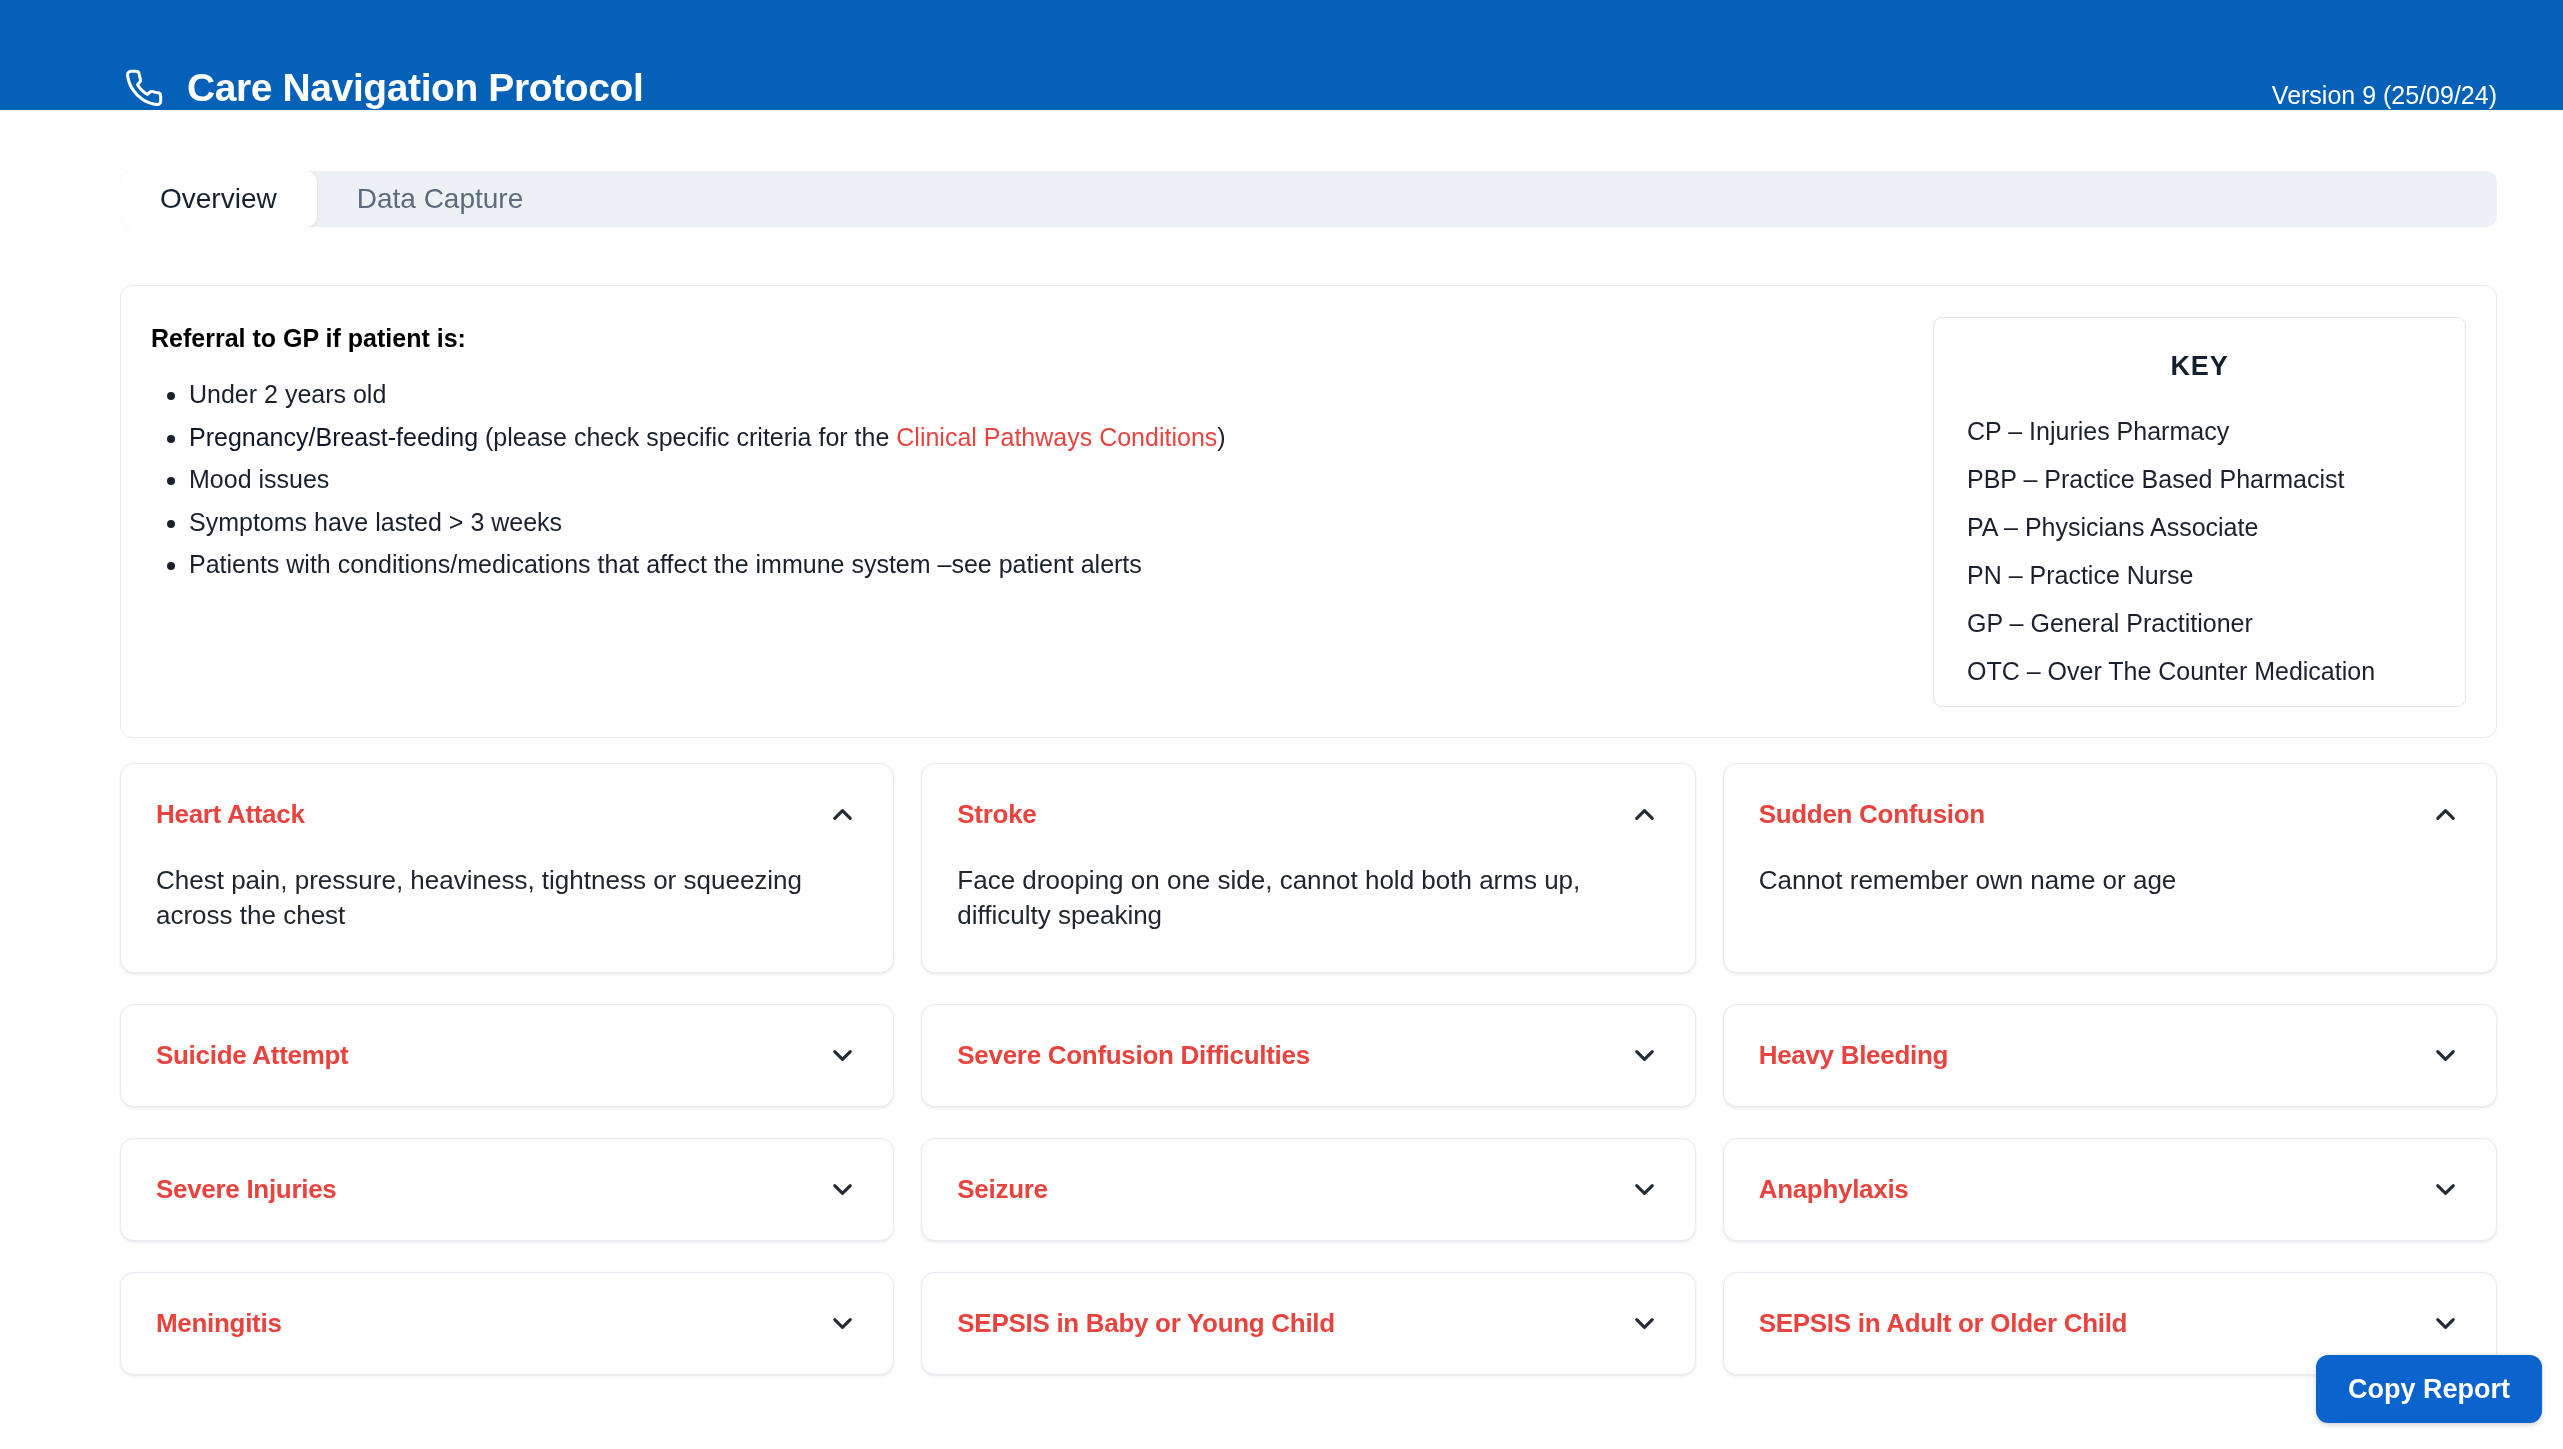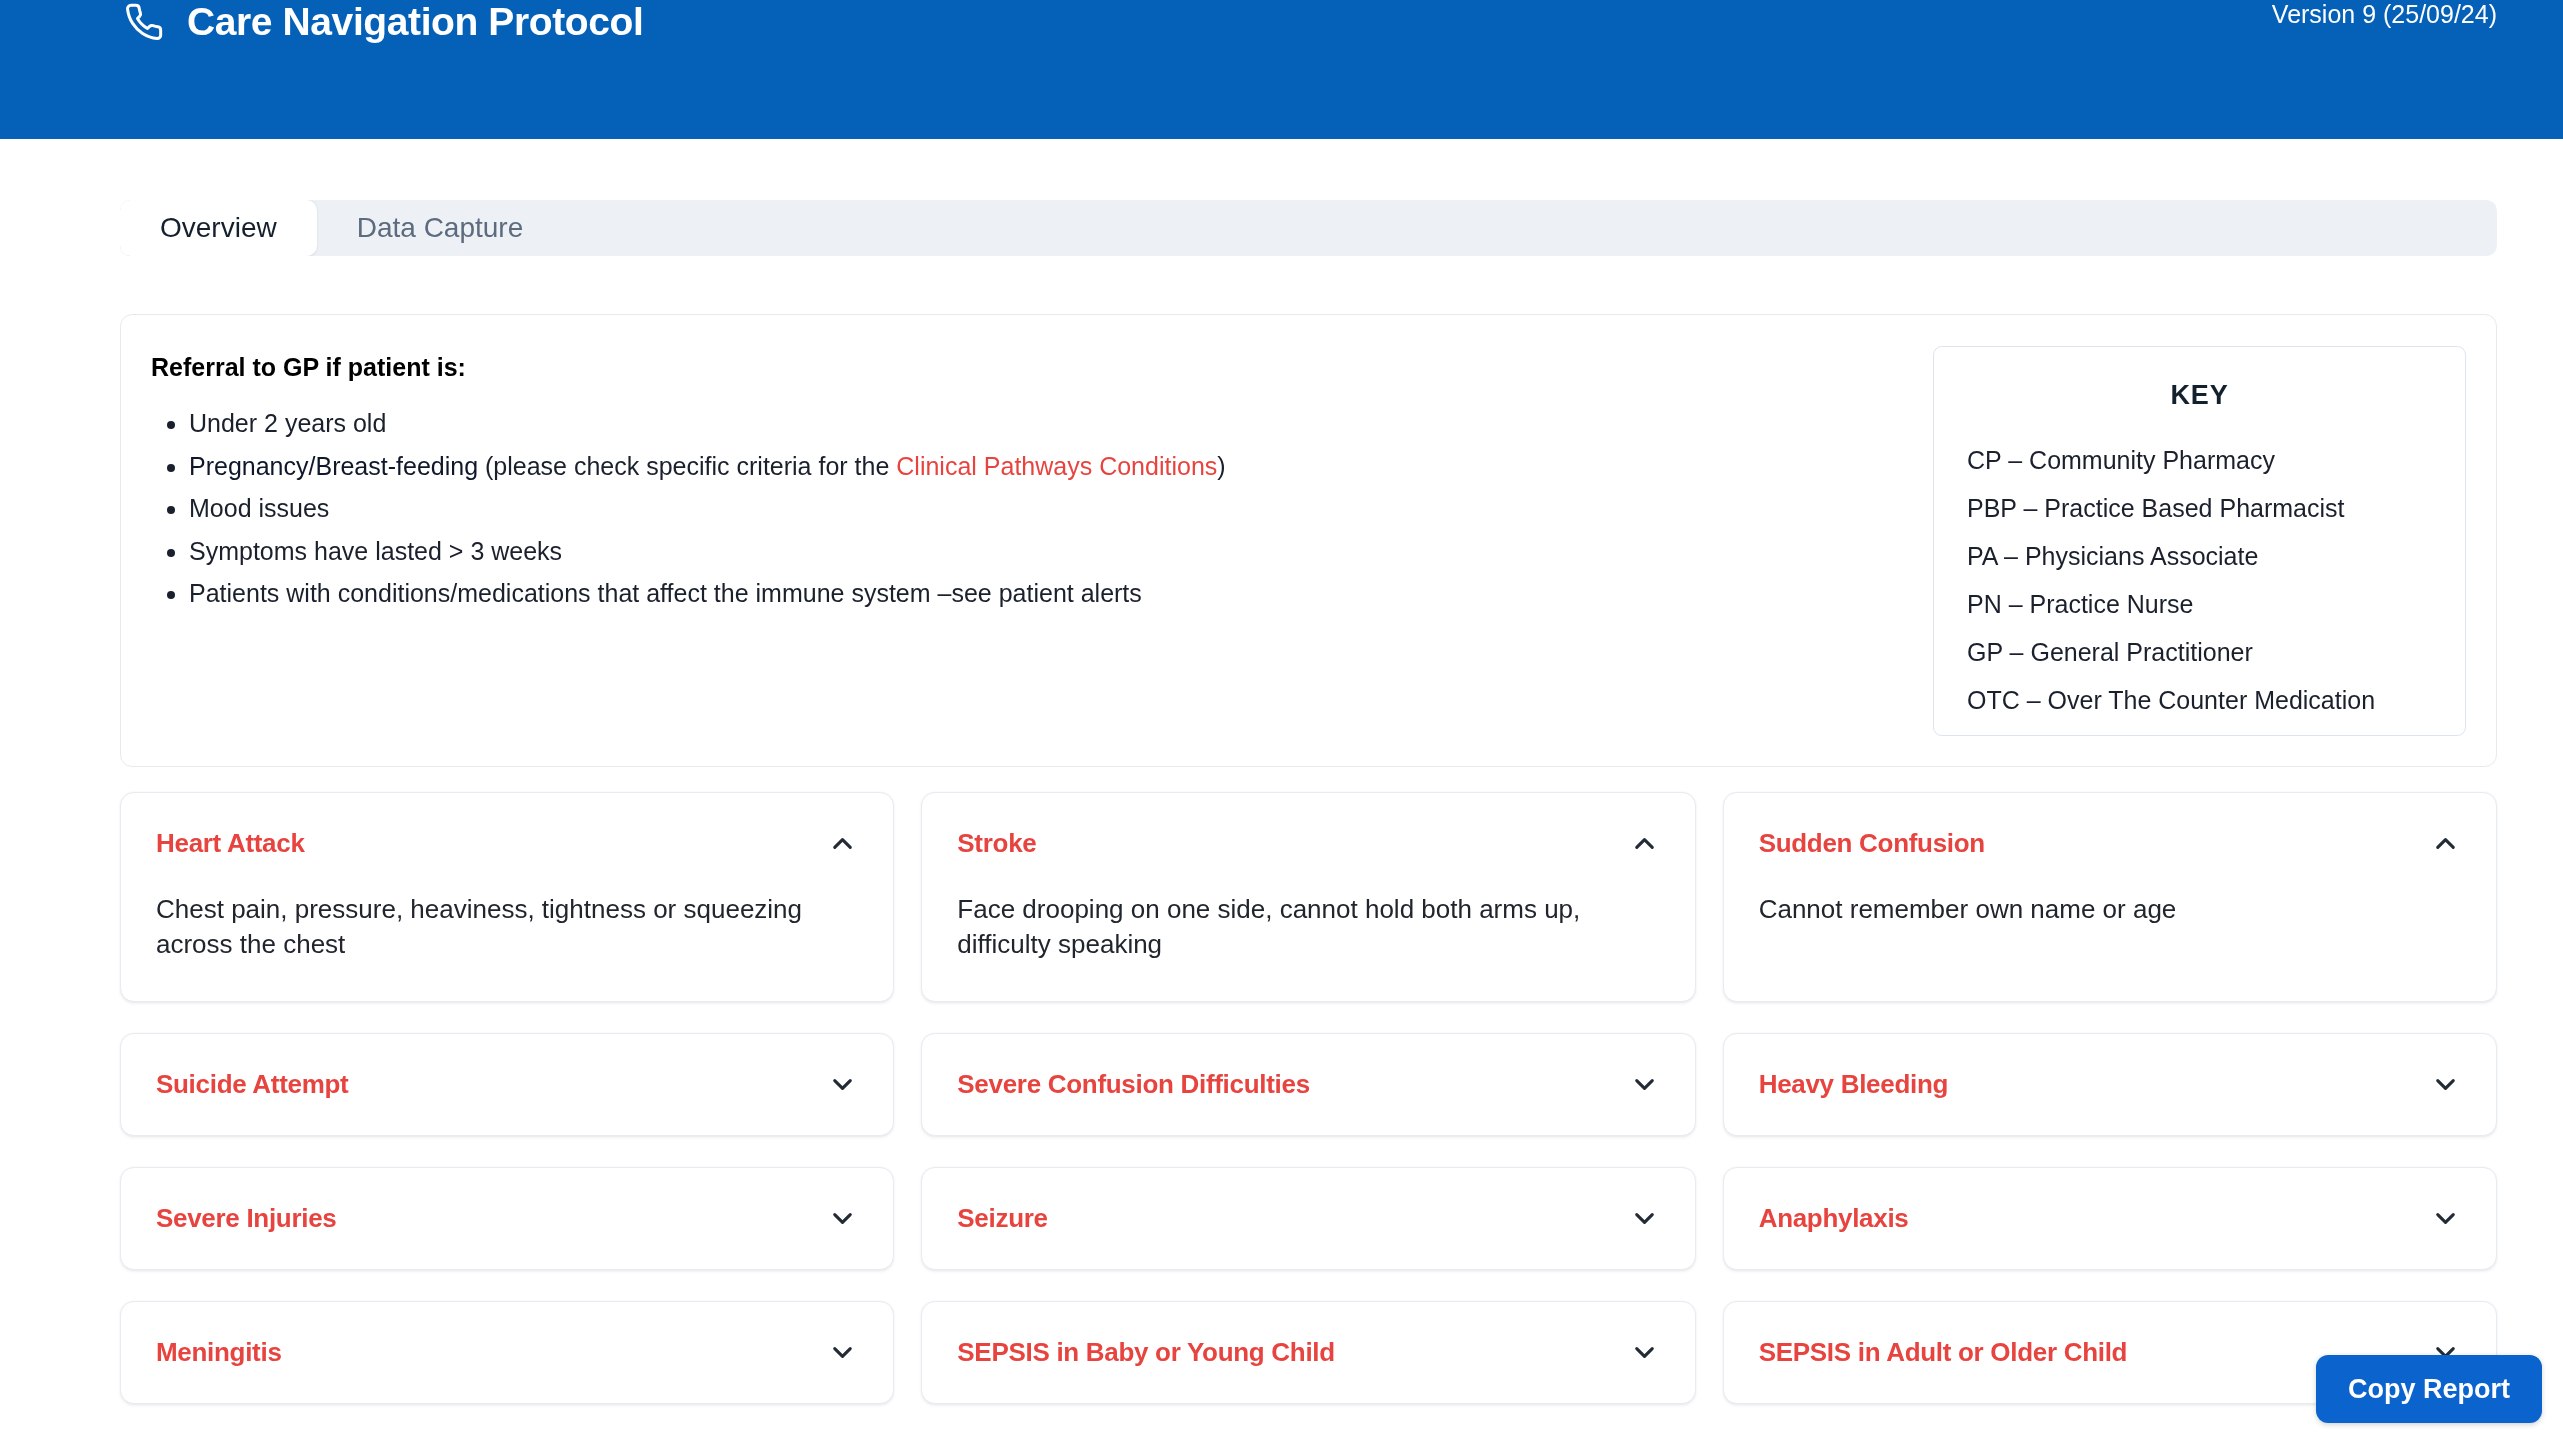--- a/index.html
+++ b/index.html
@@ -6,24 +6,24 @@
   html, body { width: 2563px; height: 1449px; overflow: hidden; }
   body {
     font-family: "Liberation Sans", sans-serif;
     background: #ffffff;
     color: #1a202c;
     position: relative;
   }
 
   
   .app-header {
-    height: 139px;
+    height: 110px;
     background: #0561b8;
     display: flex;
-    align-items: flex-start;
+    align-items: flex-end;
     justify-content: space-between;
     padding: 0 66px 0 124px;
   }
   .header-left { display: flex; align-items: center; gap: 23px; }
   .app-title { color: #ffffff; font-size: 39px; font-weight: 700; letter-spacing: -0.4px; }
   .phone-icon svg { display: block; }
   .version-text { color: #ffffff; font-size: 25px; font-weight: 400; }
 
   
   .container { margin-left: 120px; margin-right: 66px; }
@@ -198,21 +198,21 @@
       <li>
         <span>Symptoms have lasted &gt; 3 weeks</span>
       </li>
       <li>
         <span>Patients with conditions/medications that affect the immune system –see patient alerts</span>
       </li>
     </ul>
 
     <aside class="key-box">
       <div class="key-title">KEY</div>
-      <div class="key-item">CP – Community Pharmacy</div>
+      <div class="key-item">CP – Injuries Pharmacy</div>
       <div class="key-item">PBP – Practice Based Pharmacist</div>
       <div class="key-item">PA – Physicians Associate</div>
       <div class="key-item">PN – Practice Nurse</div>
       <div class="key-item">GP – General Practitioner</div>
       <div class="key-item">OTC – Over The Counter Medication</div>
     </aside>
   </section>
 
 
   <div class="cards-grid">

